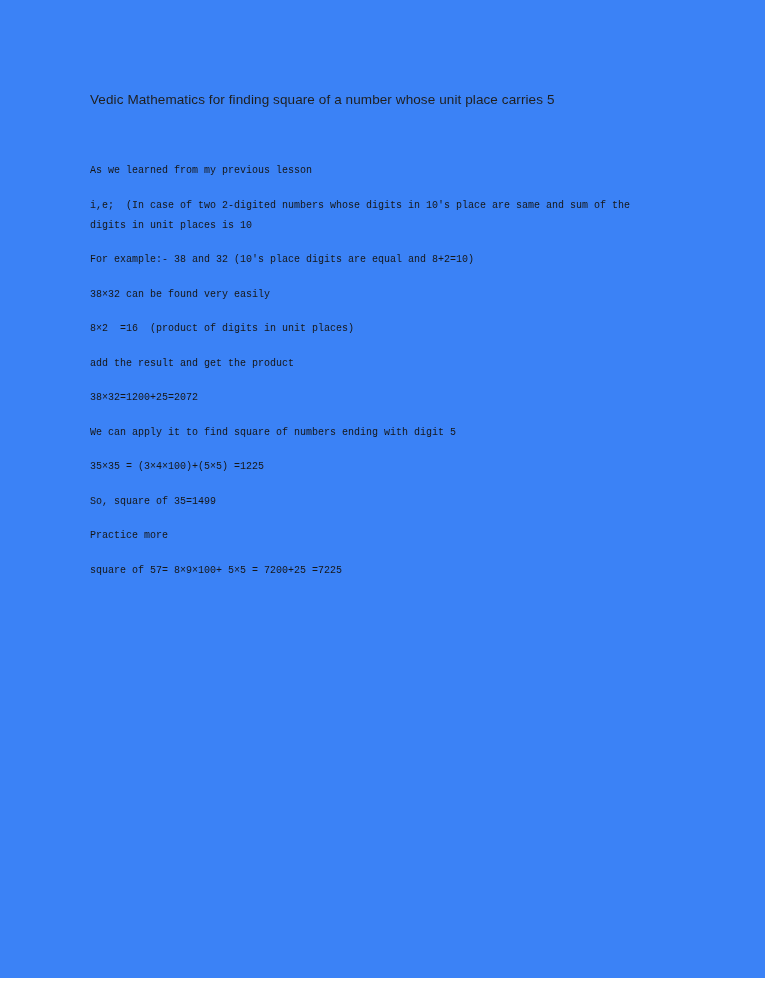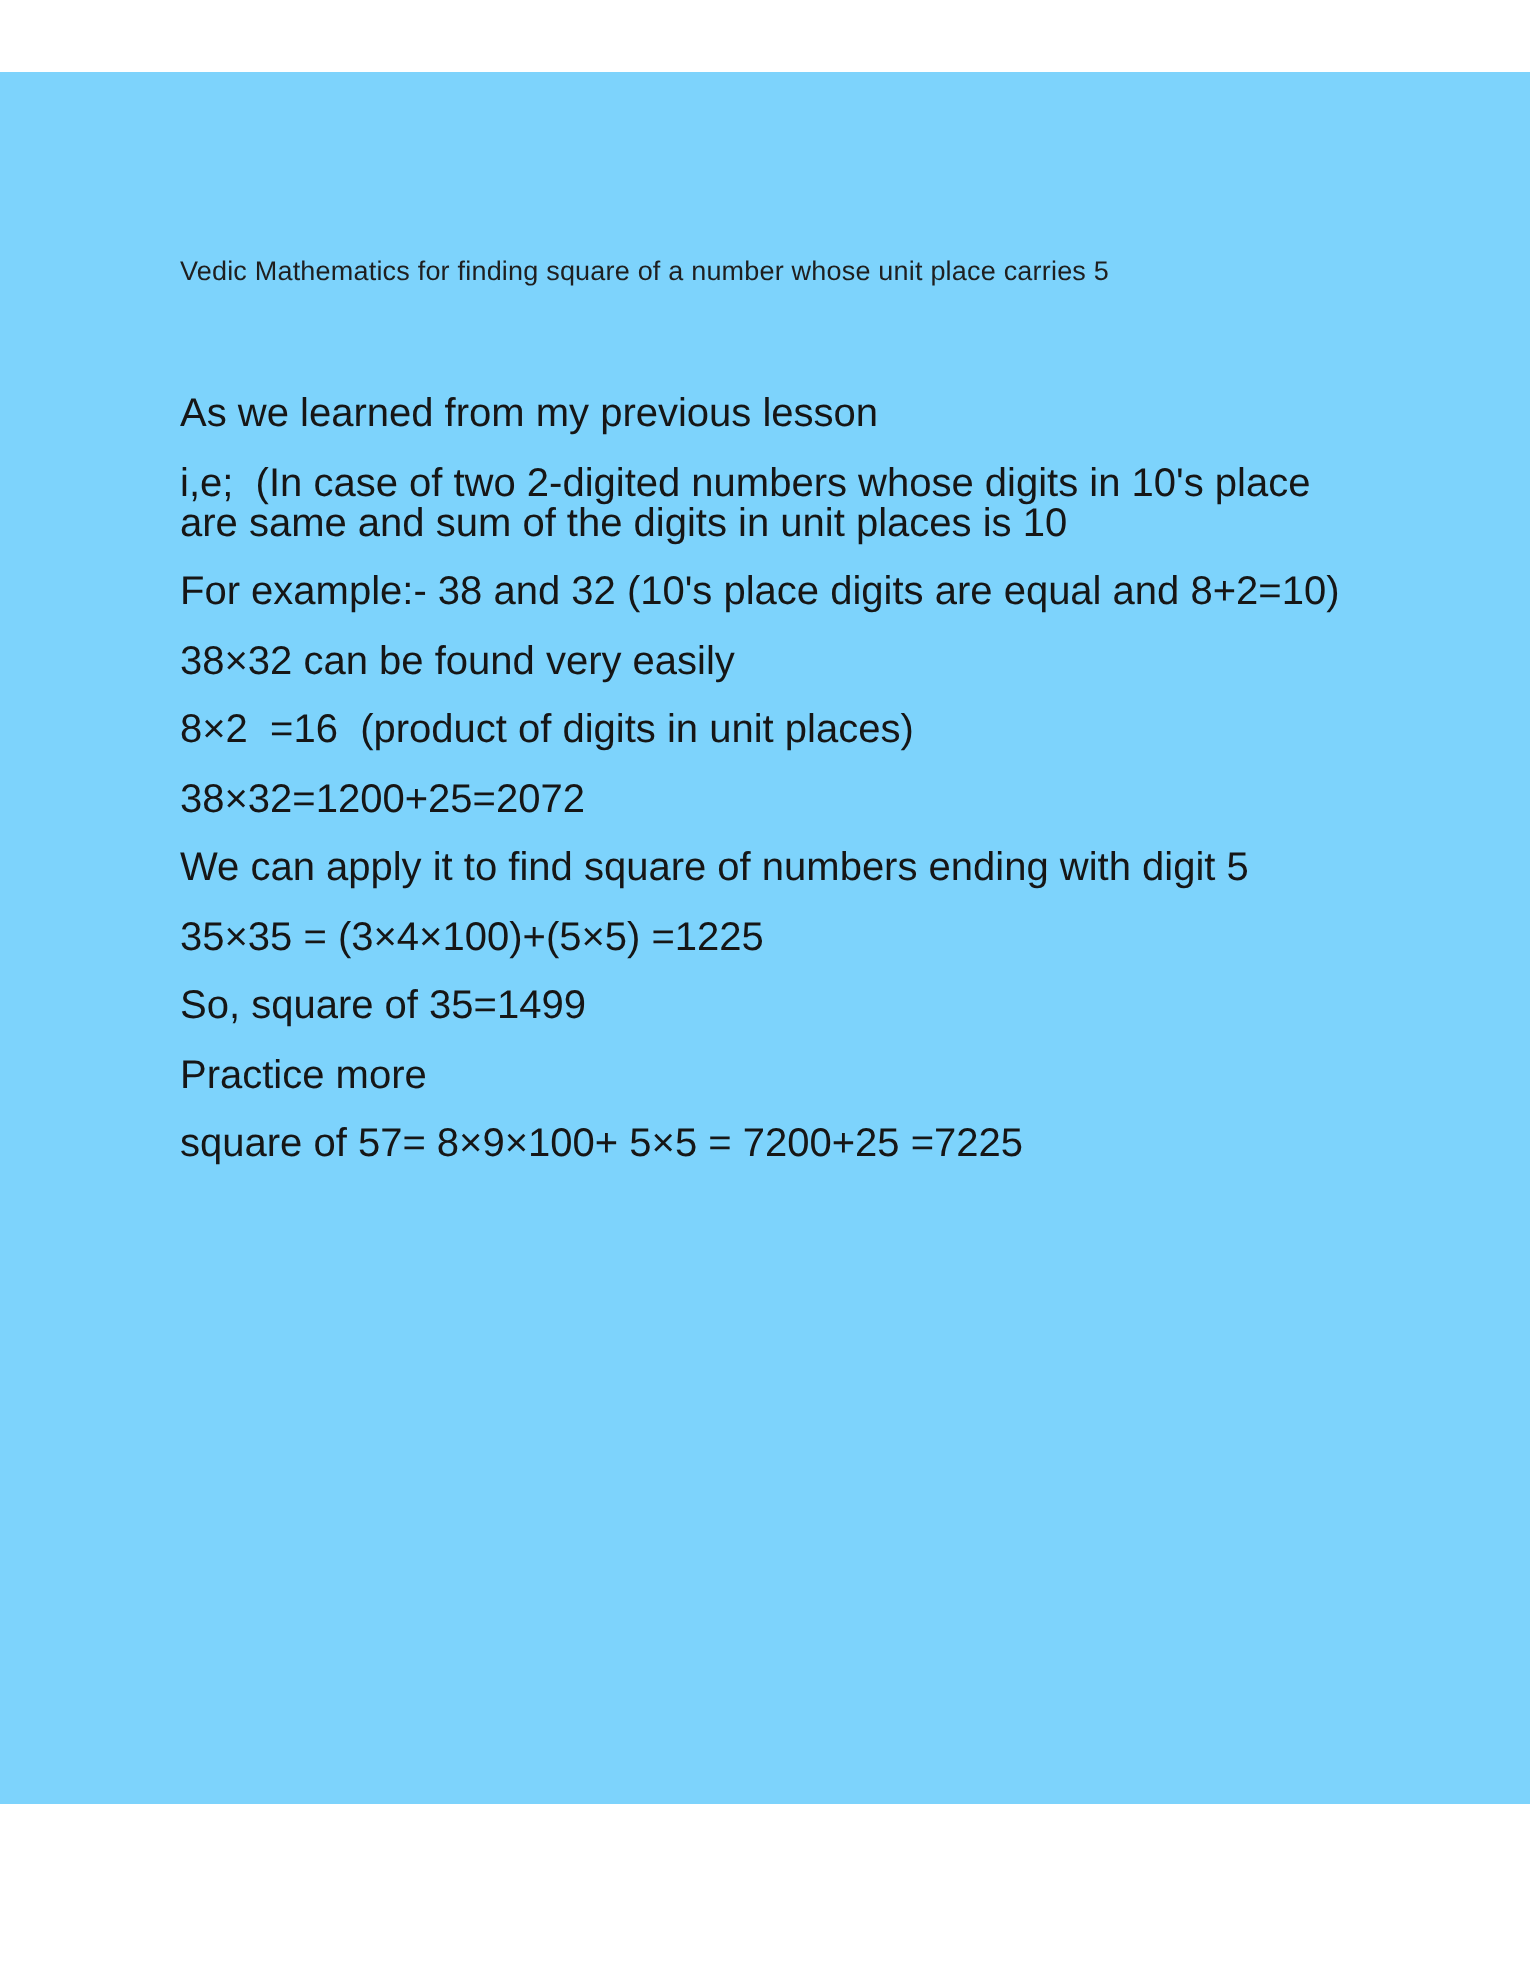--- a/index.html
+++ b/index.html
@@ -3,62 +3,62 @@
 <meta charset="utf-8">
 <style>
   html, body {
     margin: 0;
     padding: 0;
     background: #ffffff;
   }
   .page {
     position: relative;
     width: 765px;
-    height: 866px;
-    background: #7dd3fc;
+    height: 978px;
+    background: #3b82f6;
     overflow: hidden;
-    margin-top: 36px;
   }
   .content {
     position: absolute;
     left: 90px;
     top: 91px;
     width: 580px;
   }
   .doc-title {
     font-family: "Liberation Sans", sans-serif;
     font-size: 13.5px;
     line-height: 18px;
     font-weight: 400;
     color: #1f1f1f;
     letter-spacing: 0.1px;
     margin: 0 0 52px 0;
     white-space: pre-wrap;
   }
   .para {
-    font-family: Liberation Sans, sans-serif;
-    font-size: 20px;
+    font-family: Liberation Mono, monospace;
+    font-size: 10px;
     line-height: 20px;
     font-weight: 400;
     color: #161616;
     margin: 0 0 14.5px 0;
     white-space: pre-wrap;
   }
 </style>
 </head>
 <body>
 
 <div class="page">
   <div class="content">
     <div class="doc-title">Vedic Mathematics for finding square of a number whose unit place carries 5</div>
     <p class="para">As we learned from my previous lesson</p>
     <p class="para">i,e;  (In case of two 2-digited numbers whose digits in 10's place are same and sum of the digits in unit places is 10</p>
     <p class="para">For example:- 38 and 32 (10's place digits are equal and 8+2=10)</p>
     <p class="para">38×32 can be found very easily</p>
     <p class="para">8×2  =16  (product of digits in unit places)</p>
+    <p class="para">add the result and get the product</p>
     <p class="para">38×32=1200+25=2072</p>
     <p class="para">We can apply it to find square of numbers ending with digit 5</p>
     <p class="para">35×35 = (3×4×100)+(5×5) =1225</p>
     <p class="para">So, square of 35=1499</p>
     <p class="para">Practice more</p>
     <p class="para">square of 57= 8×9×100+ 5×5 = 7200+25 =7225</p>
   </div>
 </div>
 
 </body></html>

